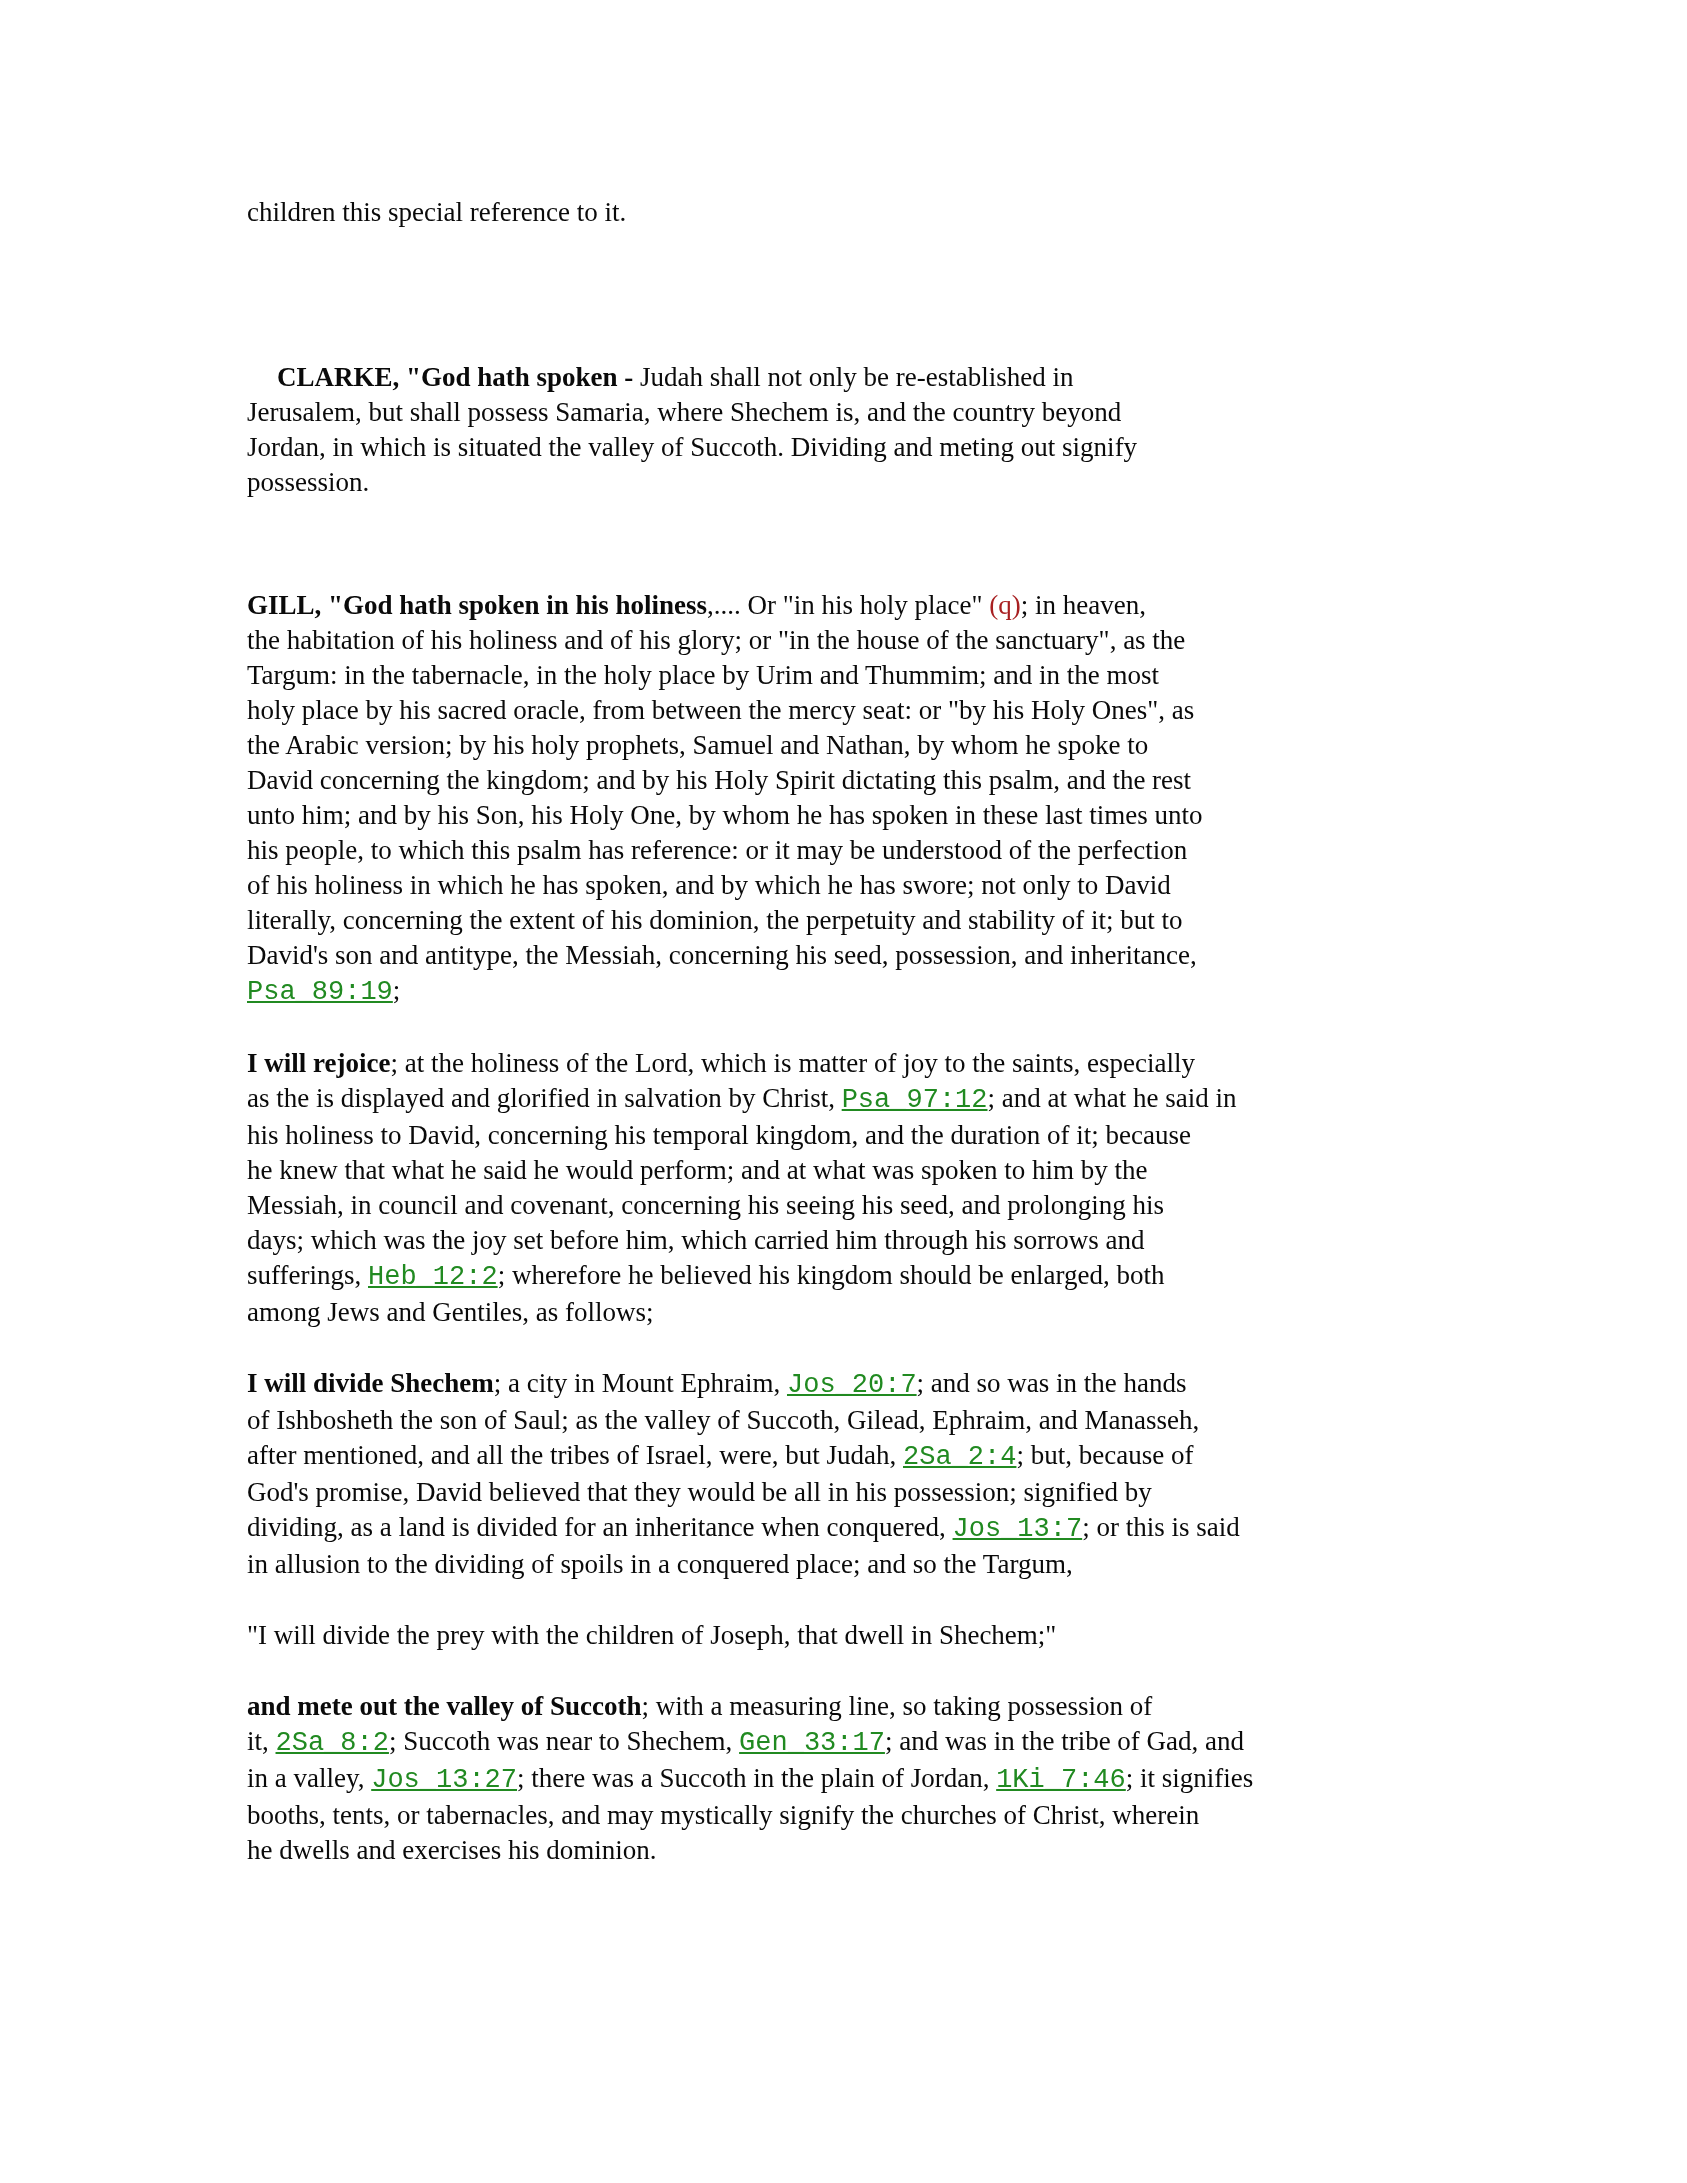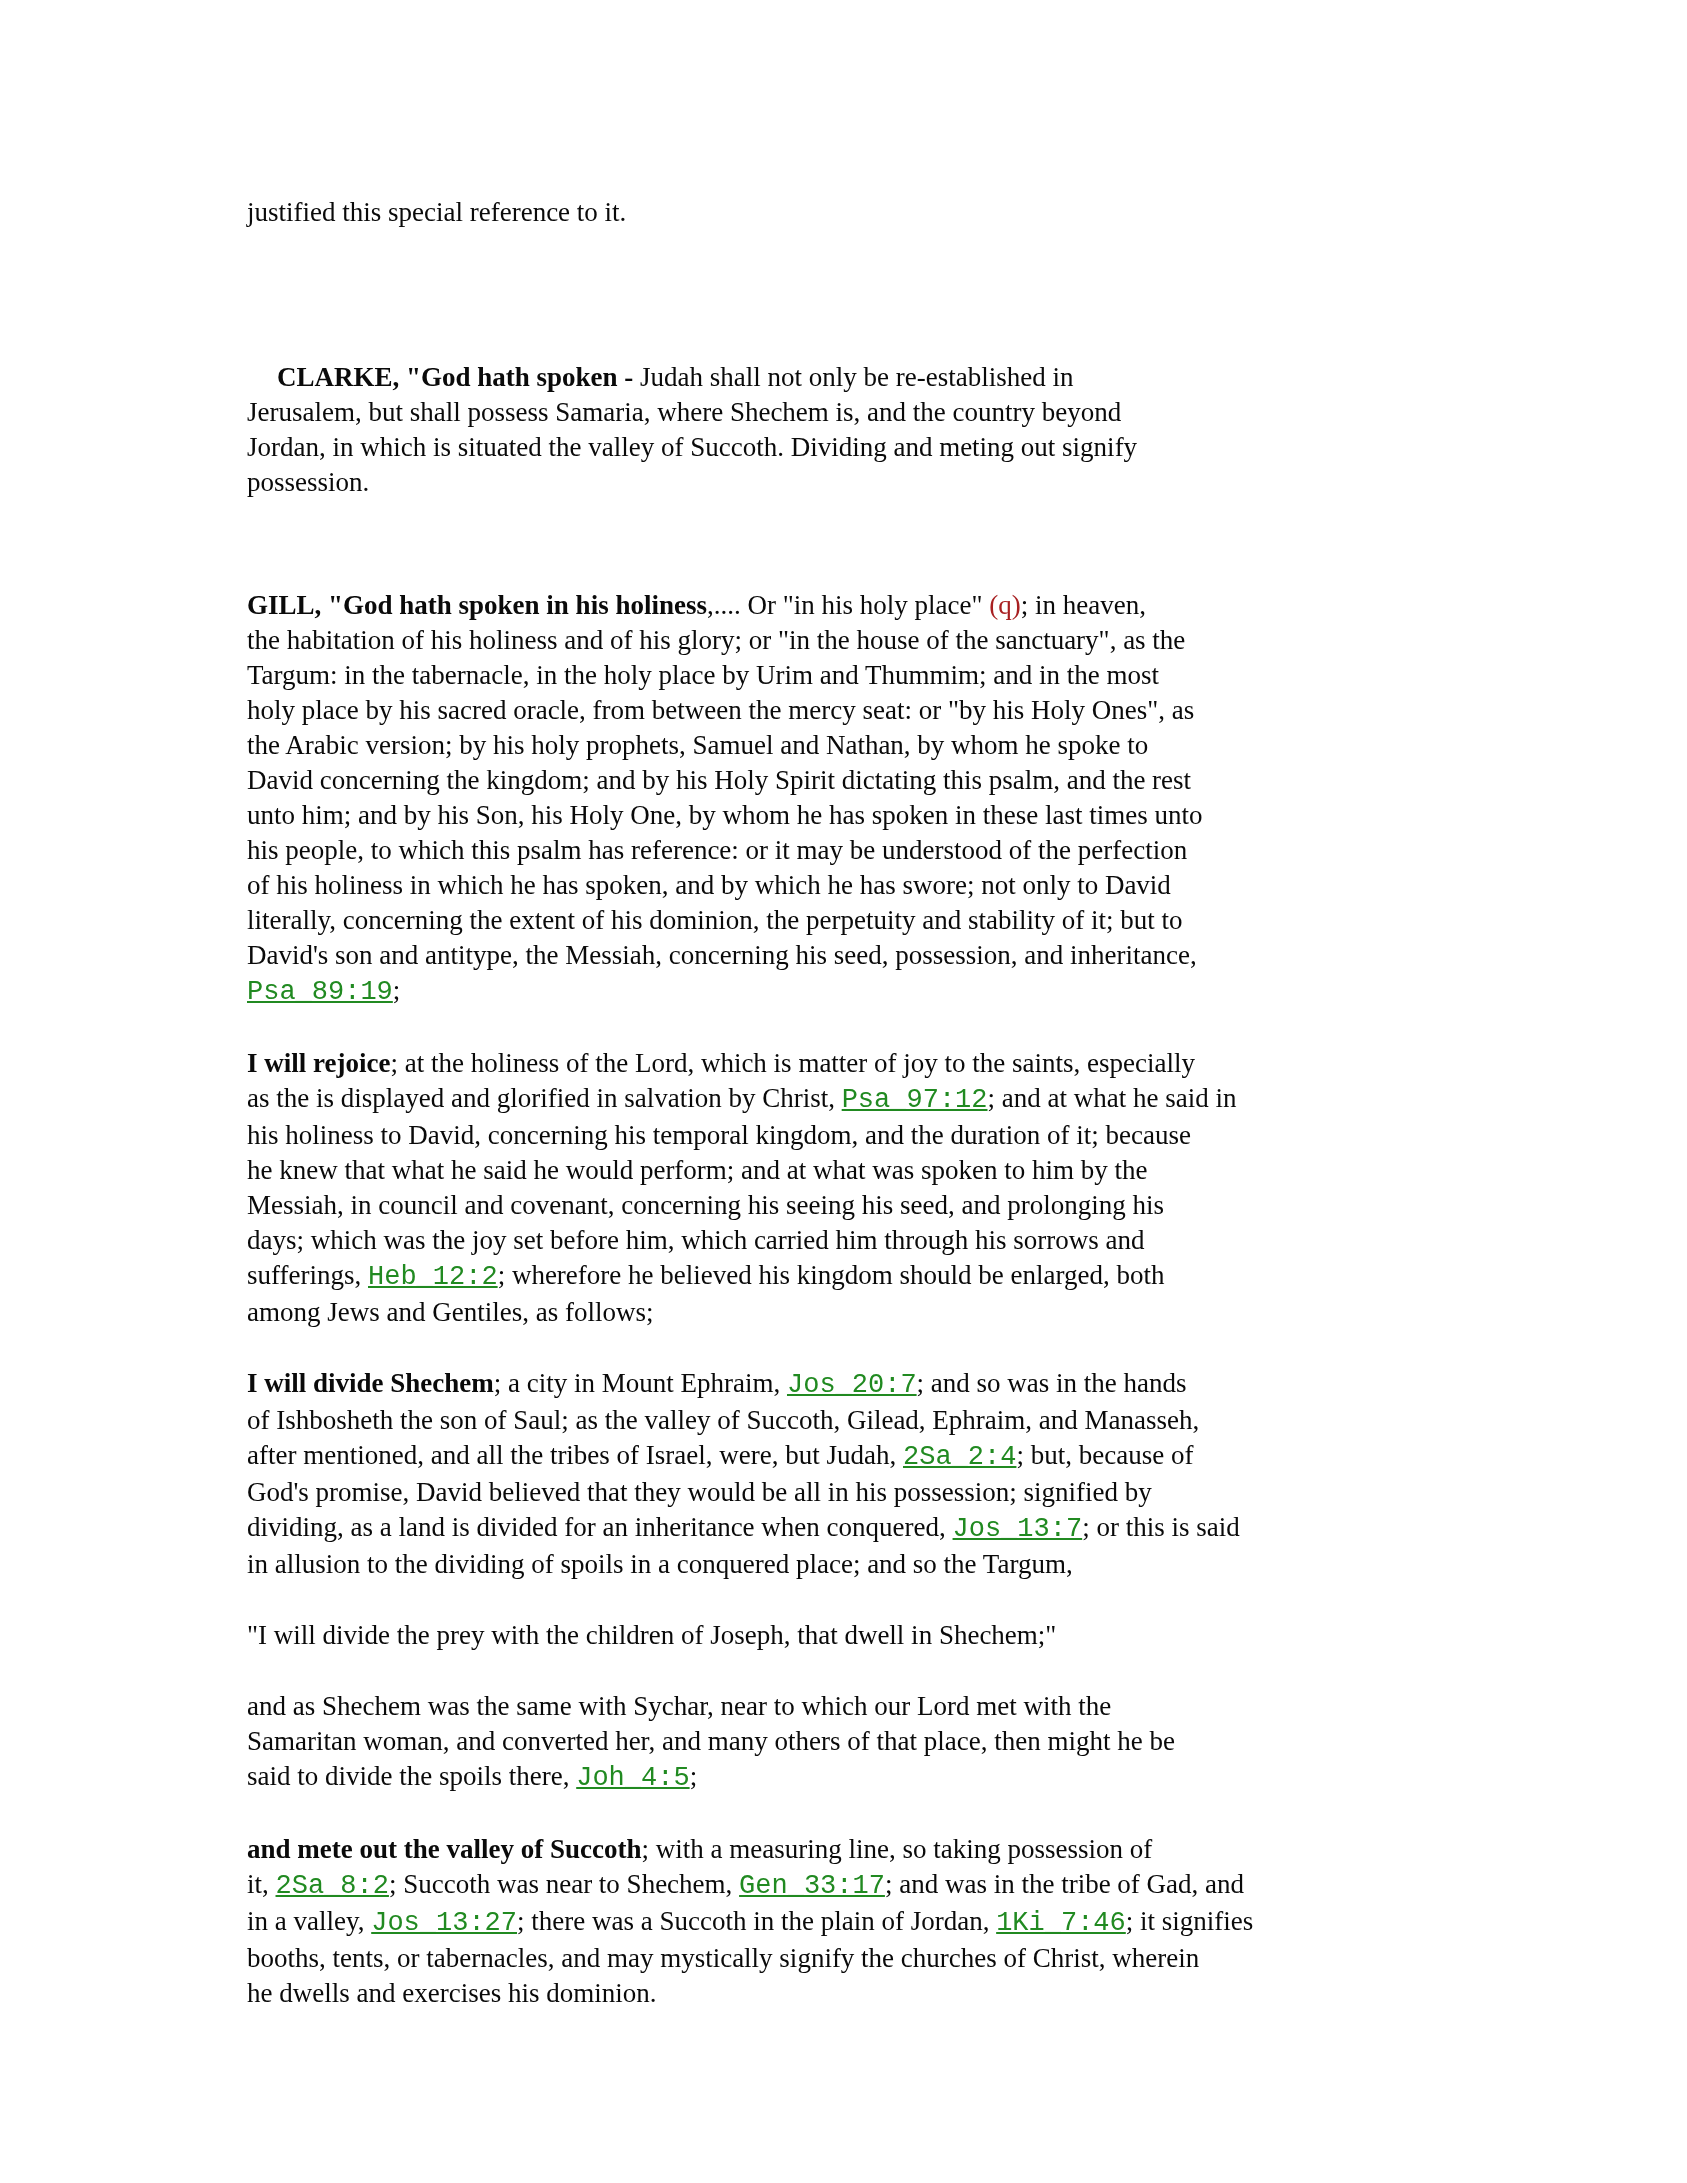--- a/index.html
+++ b/index.html
@@ -43,23 +43,22 @@
   .note-ref {
     color: var(--note-color, #a82022);
     text-decoration: none;
   }
 </style>
 </head>
 <body>
 
 <div class="page" style="background: rgb(255, 255, 255); color: rgb(10, 10, 10);">
   <div class="content">
-      <p class="para gap-xlarge">justified this special reference to it.</p>
+      <p class="para gap-xlarge">children this special reference to it.</p>
       <p class="para gap-large indent-first"><b>CLARKE, "God hath spoken - </b>Judah shall not only be re-established in<br>Jerusalem, but shall possess Samaria, where Shechem is, and the country beyond<br>Jordan, in which is situated the valley of Succoth. Dividing and meting out signify<br>possession.</p>
       <p class="para gap-normal"><b>GILL, "God hath spoken in his holiness</b>,.... Or "in his holy place" <span class="note-ref">(q)</span>; in heaven,<br>the habitation of his holiness and of his glory; or "in the house of the sanctuary", as the<br>Targum: in the tabernacle, in the holy place by Urim and Thummim; and in the most<br>holy place by his sacred oracle, from between the mercy seat: or "by his Holy Ones", as<br>the Arabic version; by his holy prophets, Samuel and Nathan, by whom he spoke to<br>David concerning the kingdom; and by his Holy Spirit dictating this psalm, and the rest<br>unto him; and by his Son, his Holy One, by whom he has spoken in these last times unto<br>his people, to which this psalm has reference: or it may be understood of the perfection<br>of his holiness in which he has spoken, and by which he has swore; not only to David<br>literally, concerning the extent of his dominion, the perpetuity and stability of it; but to<br>David's son and antitype, the Messiah, concerning his seed, possession, and inheritance,<br><a class="scripture-link" href="#">Psa_89:19</a>;</p>
       <p class="para gap-normal"><b>I will rejoice</b>; at the holiness of the Lord, which is matter of joy to the saints, especially<br>as the is displayed and glorified in salvation by Christ, <a class="scripture-link" href="#">Psa_97:12</a>; and at what he said in<br>his holiness to David, concerning his temporal kingdom, and the duration of it; because<br>he knew that what he said he would perform; and at what was spoken to him by the<br>Messiah, in council and covenant, concerning his seeing his seed, and prolonging his<br>days; which was the joy set before him, which carried him through his sorrows and<br>sufferings, <a class="scripture-link" href="#">Heb_12:2</a>; wherefore he believed his kingdom should be enlarged, both<br>among Jews and Gentiles, as follows;</p>
       <p class="para gap-normal"><b>I will divide Shechem</b>; a city in Mount Ephraim, <a class="scripture-link" href="#">Jos_20:7</a>; and so was in the hands<br>of Ishbosheth the son of Saul; as the valley of Succoth, Gilead, Ephraim, and Manasseh,<br>after mentioned, and all the tribes of Israel, were, but Judah, <a class="scripture-link" href="#">2Sa_2:4</a>; but, because of<br>God's promise, David believed that they would be all in his possession; signified by<br>dividing, as a land is divided for an inheritance when conquered, <a class="scripture-link" href="#">Jos_13:7</a>; or this is said<br>in allusion to the dividing of spoils in a conquered place; and so the Targum,</p>
       <p class="para gap-normal">"I will divide the prey with the children of Joseph, that dwell in Shechem;"</p>
-      <p class="para gap-normal">and as Shechem was the same with Sychar, near to which our Lord met with the<br>Samaritan woman, and converted her, and many others of that place, then might he be<br>said to divide the spoils there, <a class="scripture-link" href="#">Joh_4:5</a>;</p>
       <p class="para gap-normal"><b>and mete out the valley of Succoth</b>; with a measuring line, so taking possession of<br>it, <a class="scripture-link" href="#">2Sa_8:2</a>; Succoth was near to Shechem, <a class="scripture-link" href="#">Gen_33:17</a>; and was in the tribe of Gad, and<br>in a valley, <a class="scripture-link" href="#">Jos_13:27</a>; there was a Succoth in the plain of Jordan, <a class="scripture-link" href="#">1Ki_7:46</a>; it signifies<br>booths, tents, or tabernacles, and may mystically signify the churches of Christ, wherein<br>he dwells and exercises his dominion.</p>
     </div>
 </div>
 
 
 </body></html>

